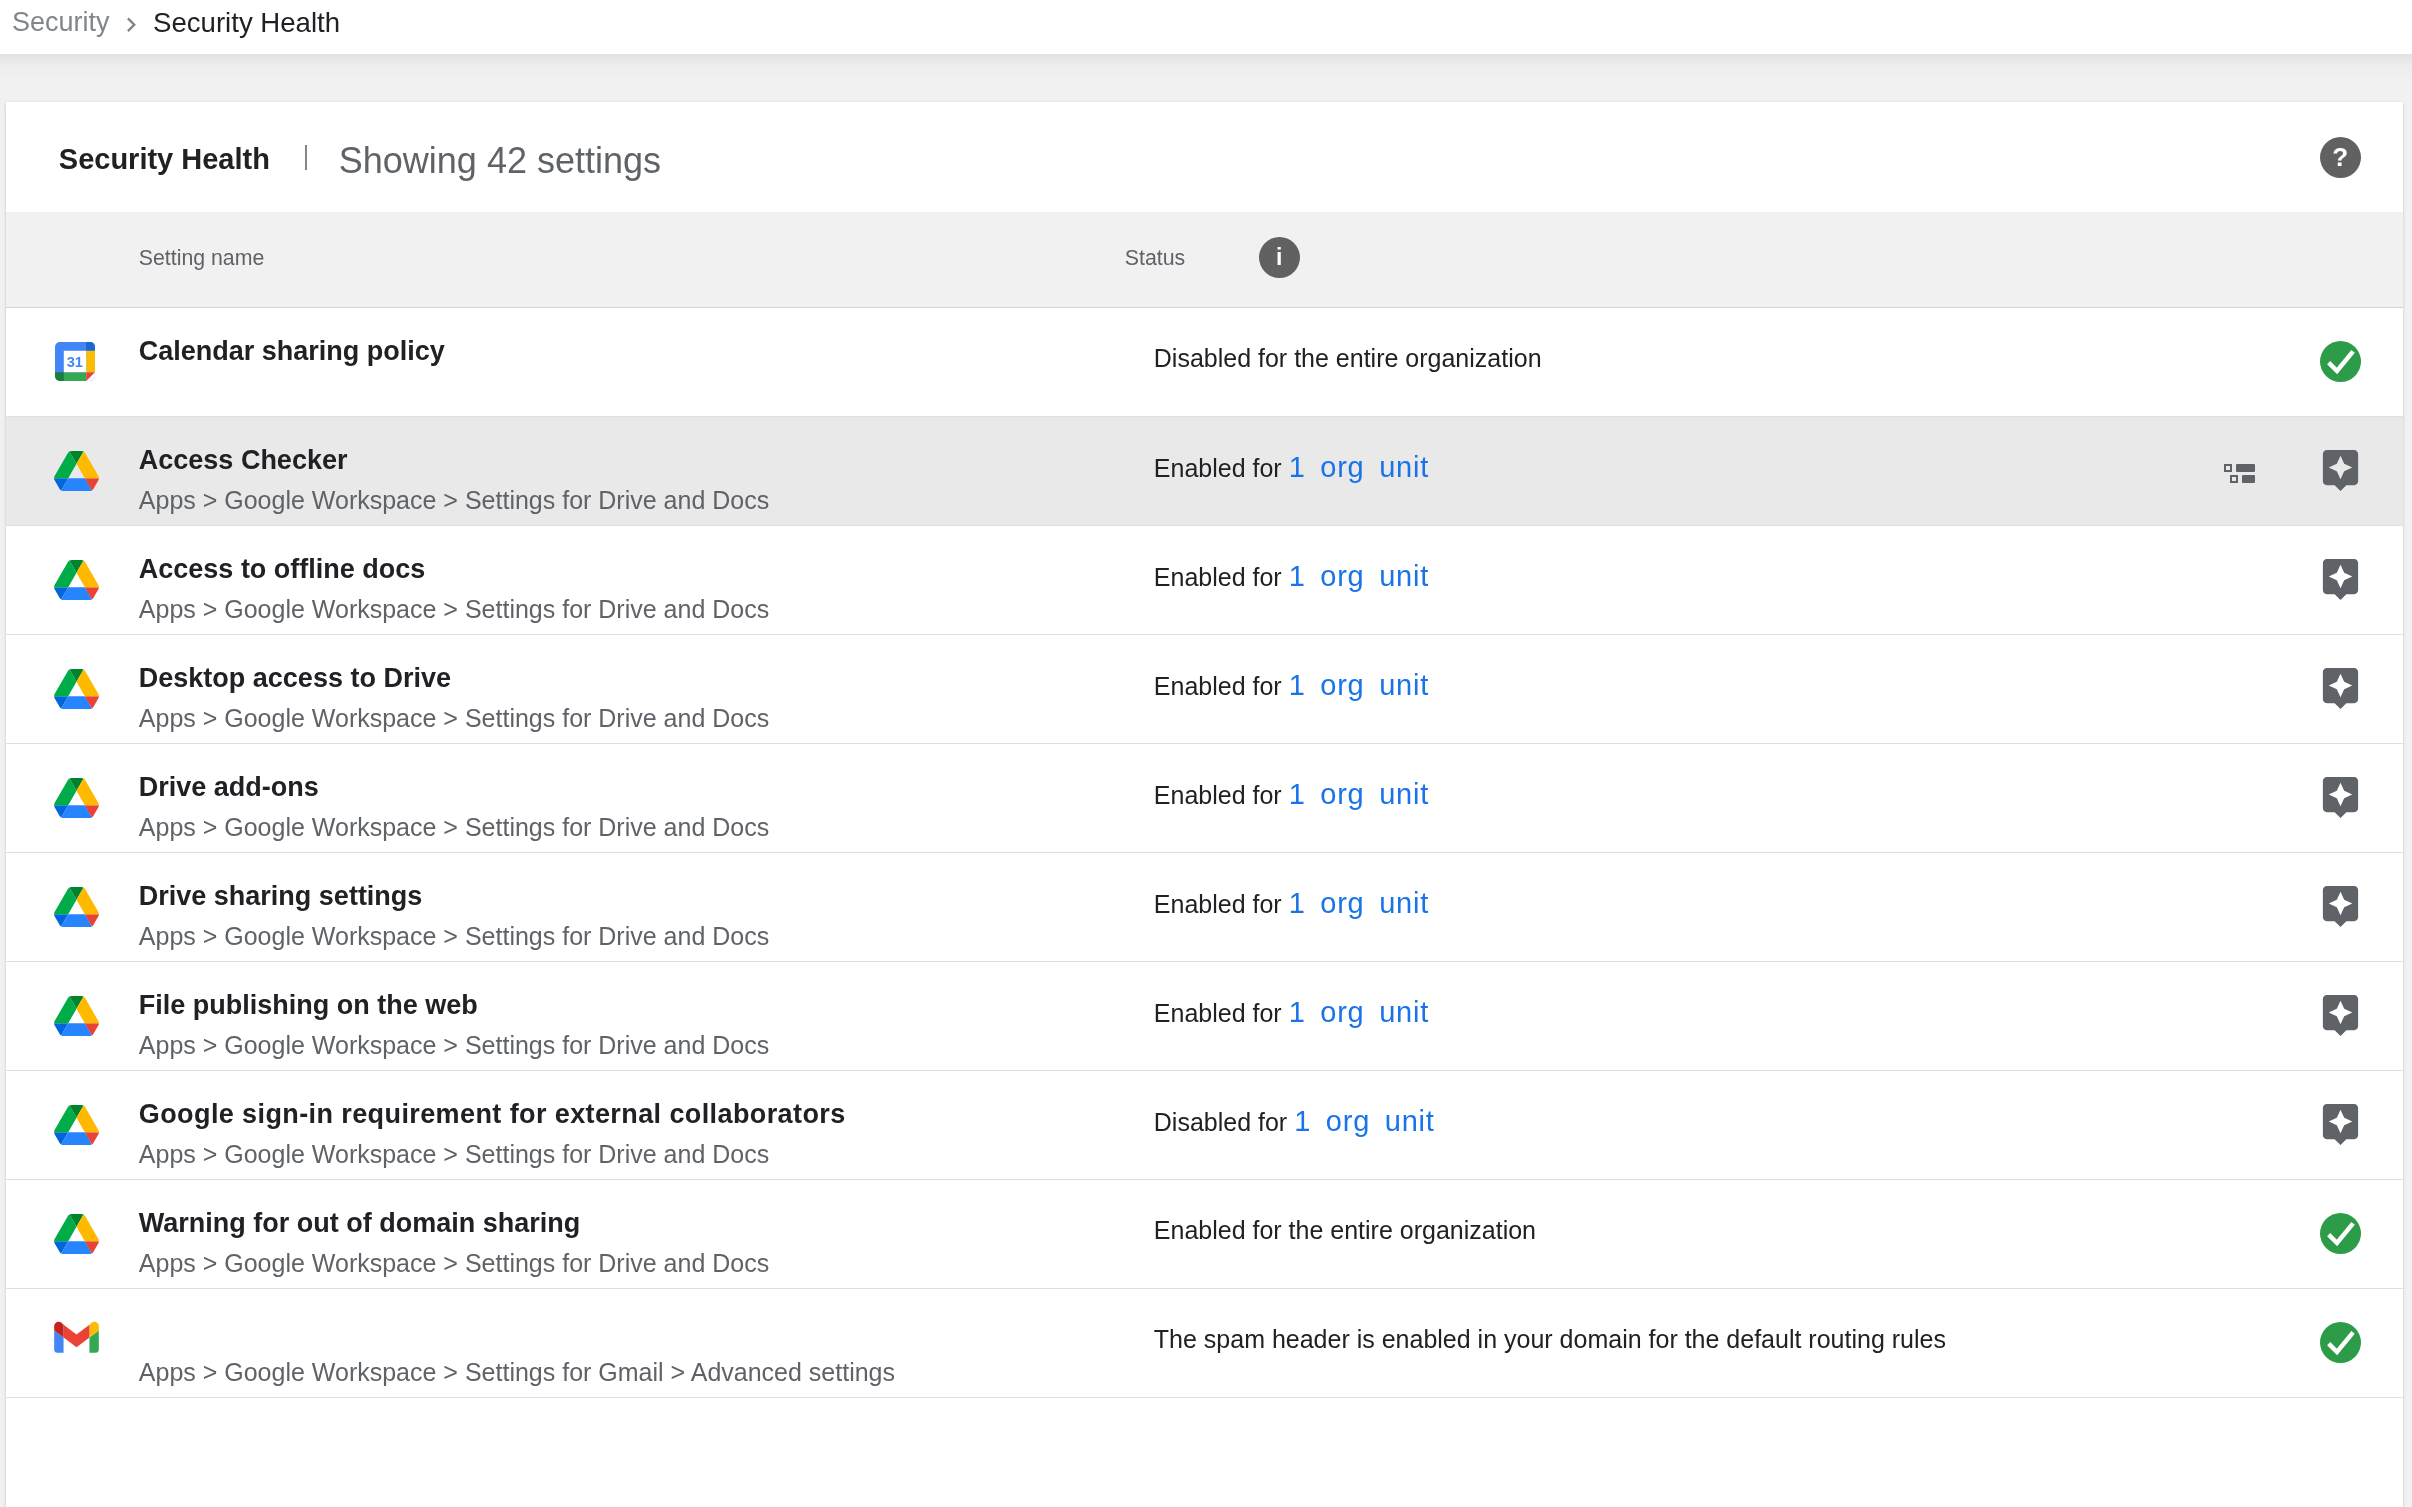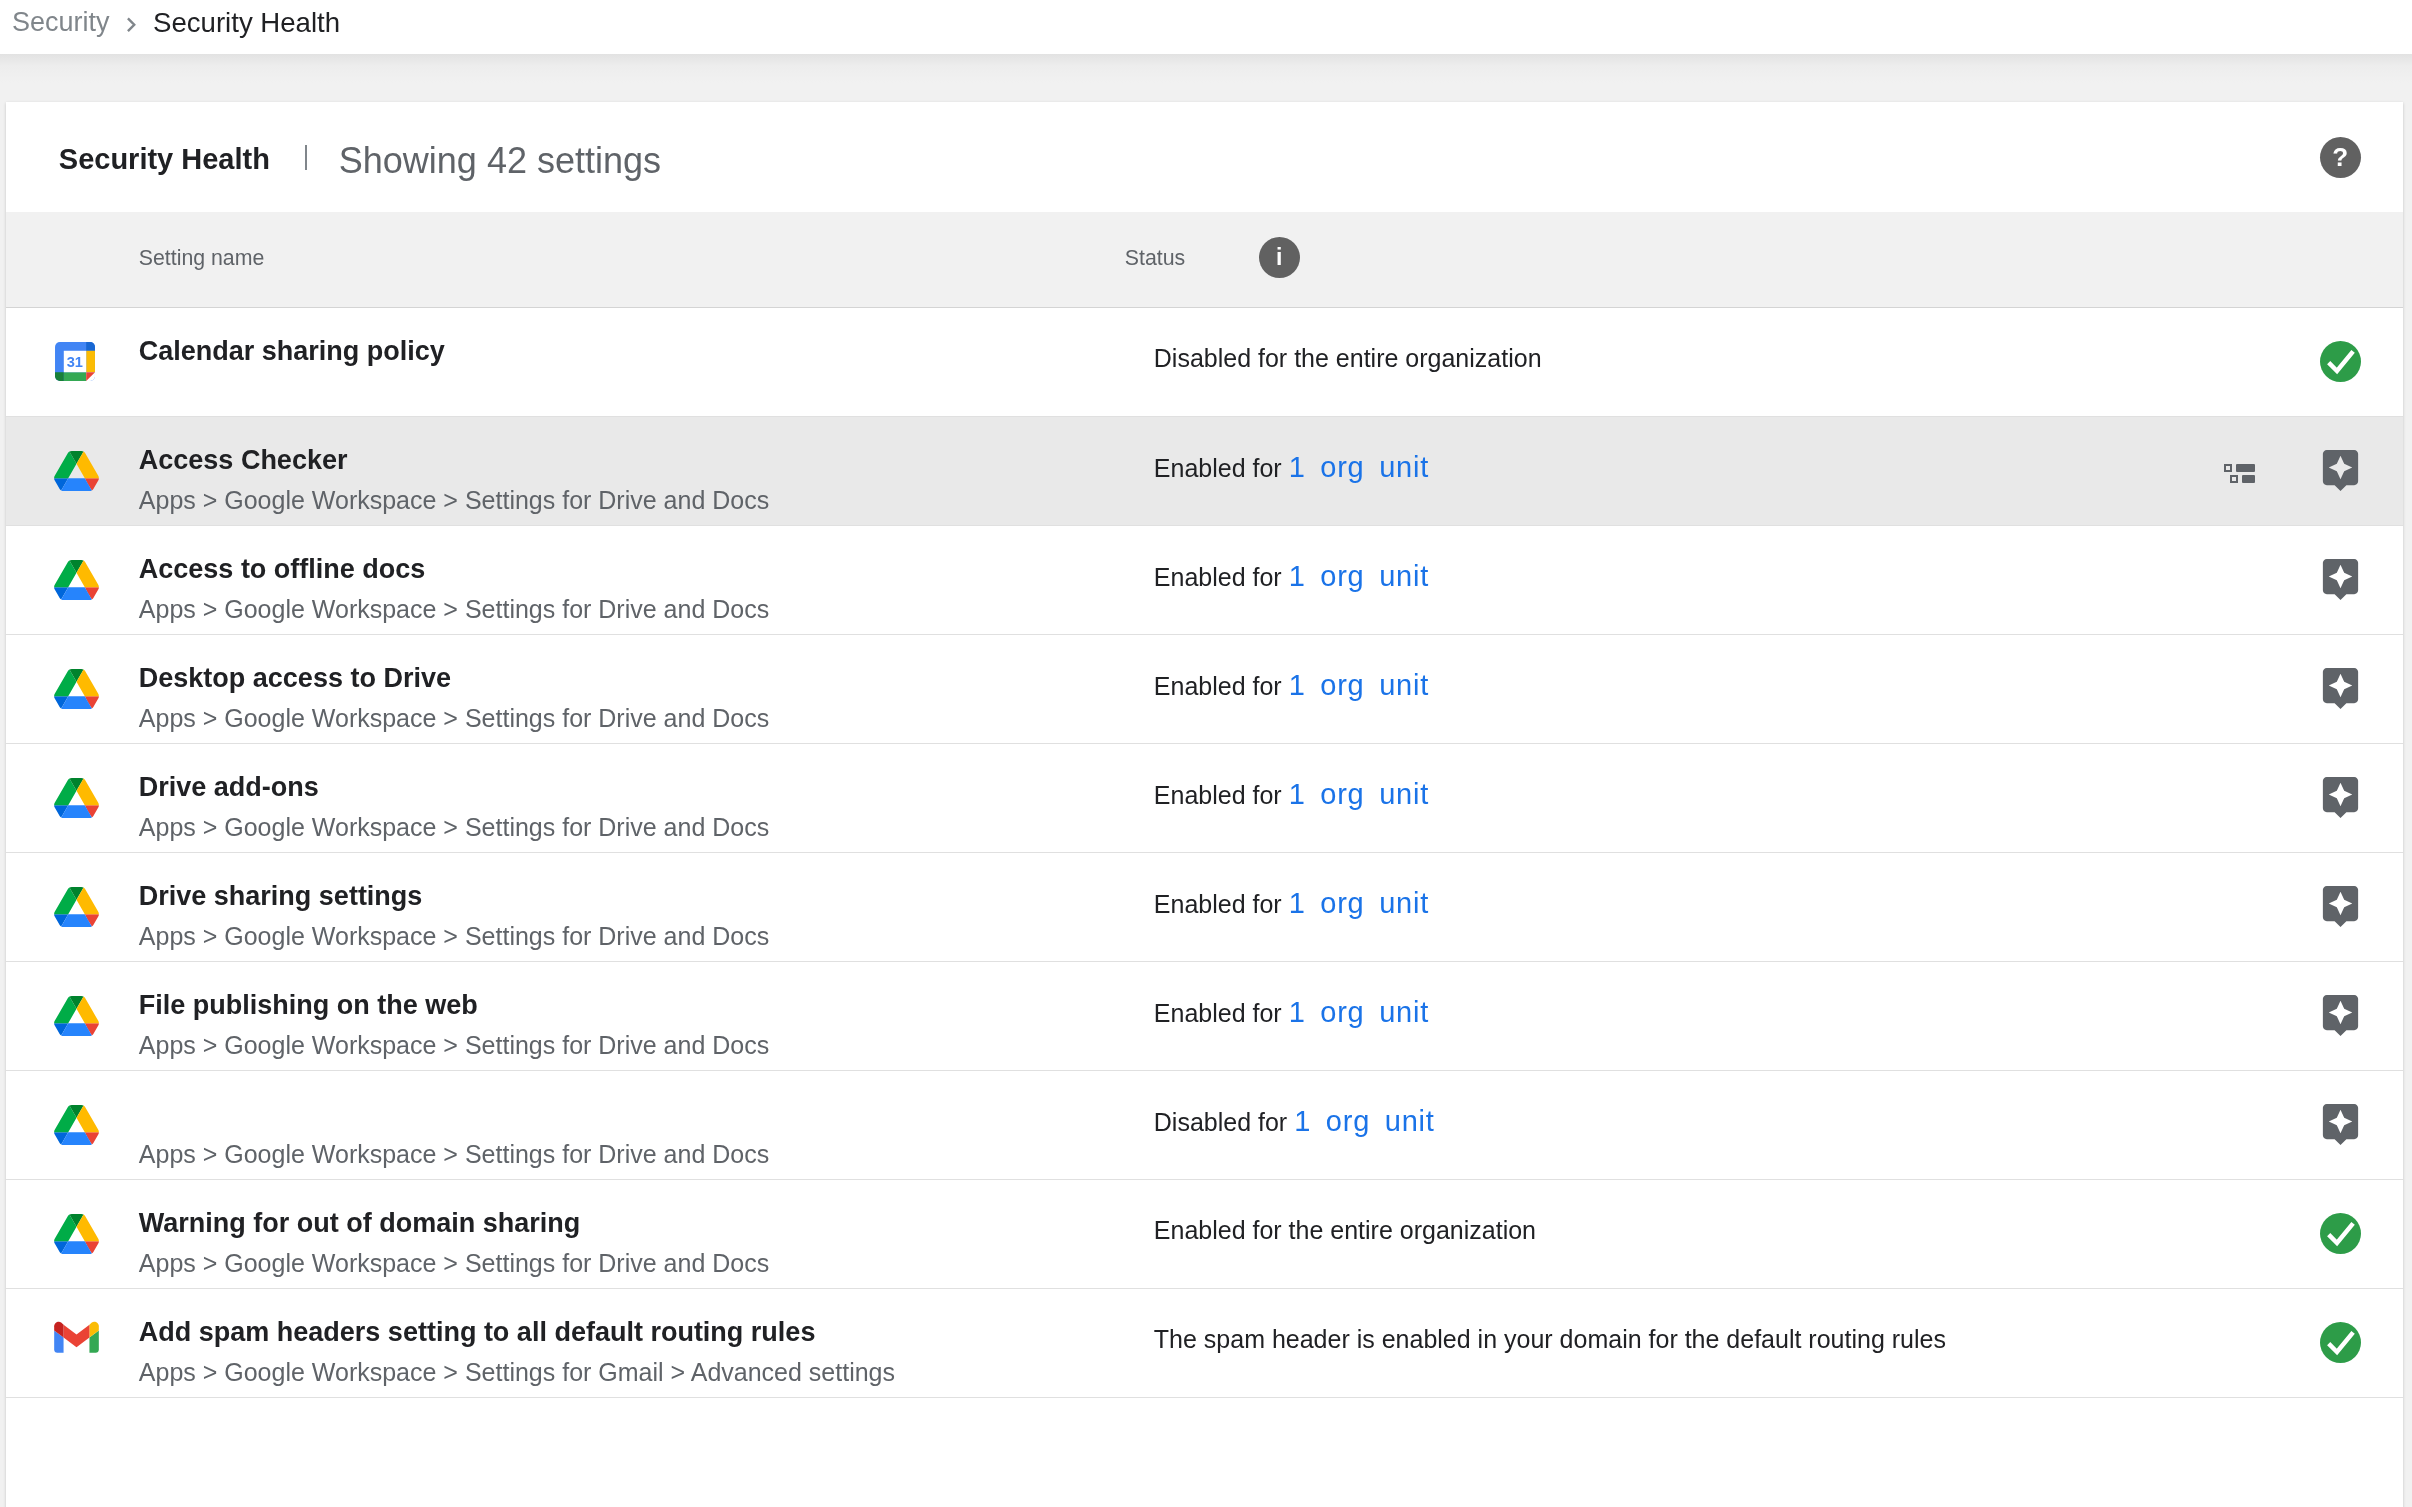--- a/index.html
+++ b/index.html
@@ -194,20 +194,21 @@
         </div>
 <div class="row">
           <svg class="ricon" viewBox="0 0 87.3 78" style="height:40px;top:34px">
  <path d="m6.6 66.85 3.85 6.65c.8 1.4 1.95 2.5 3.3 3.3l13.75-23.8h-27.5c0 1.55.4 3.1 1.2 4.5z" fill="#0066da"></path>
  <path d="m43.65 25-13.75-23.8c-1.35.8-2.5 1.9-3.3 3.3l-25.4 44a9.06 9.06 0 0 0 -1.2 4.5h27.5z" fill="#00ac47"></path>
  <path d="m73.55 76.8c1.35-.8 2.5-1.9 3.3-3.3l1.6-2.75 7.65-13.25c.8-1.4 1.2-2.95 1.2-4.5h-27.502l5.852 11.5z" fill="#ea4335"></path>
  <path d="m43.65 25 13.75-23.8c-1.35-.8-2.9-1.2-4.5-1.2h-18.5c-1.6 0-3.15.45-4.5 1.2z" fill="#00832d"></path>
  <path d="m59.8 53h-32.3l-13.75 23.8c1.35.8 2.9 1.2 4.5 1.2h50.8c1.6 0 3.15-.45 4.5-1.2z" fill="#2684fc"></path>
  <path d="m73.4 26.5-12.7-22c-.8-1.4-1.95-2.5-3.3-3.3l-13.75 23.8 16.15 28h27.45c0-1.55-.4-3.1-1.2-4.5z" fill="#ffba00"></path>
 </svg>
+<span class="rtitle"><span style="letter-spacing:0.4px">Google sign-in requirement for external collaborators</span></span>
 <span class="rsub">Apps &gt; Google Workspace &gt; Settings for Drive and Docs</span>
 <span class="rstat">Disabled for <a>1 org unit</a></span>
 <svg class="badge" viewBox="0 0 24 24">
  <path fill="#5f6368" fill-rule="evenodd" d="M19 2H5c-1.1 0-2 .9-2 2v14c0 1.1.9 2 2 2h4l3 3 3-3h4c1.1 0 2-.9 2-2V4c0-1.1-.9-2-2-2zm-5.12 10.88L12 17l-1.88-4.12L6 11l4.12-1.88L12 5l1.88 4.12L18 11l-4.12 1.88z"></path>
 </svg>
         </div>
 <div class="row">
           <svg class="ricon" viewBox="0 0 87.3 78" style="height:40px;top:34px">
  <path d="m6.6 66.85 3.85 6.65c.8 1.4 1.95 2.5 3.3 3.3l13.75-23.8h-27.5c0 1.55.4 3.1 1.2 4.5z" fill="#0066da"></path>
  <path d="m43.65 25-13.75-23.8c-1.35.8-2.5 1.9-3.3 3.3l-25.4 44a9.06 9.06 0 0 0 -1.2 4.5h27.5z" fill="#00ac47"></path>
@@ -225,21 +226,20 @@
 </svg>
         </div>
 <div class="row">
           <svg class="ricon" viewBox="0 0 48 36.55" style="left:48px;top:30px;width:45px;height:34px">
  <path fill="#4285f4" d="M3.27 36.27h6.82V19.91L0 12.27v20.73c0 1.8 1.47 3.27 3.27 3.27z"></path>
  <path fill="#34a853" d="M37.91 36.27h6.82c1.8 0 3.27-1.47 3.27-3.27V12.27l-10.09 7.64z"></path>
  <path fill="#fbbc04" d="M37.91 6.27v13.64L48 12.27V7.91c0-4.05-4.62-6.36-7.85-3.93z"></path>
  <path fill="#ea4335" d="M10.09 19.91V6.27L24 16.71 37.91 6.27v13.64L24 30.35z"></path>
  <path fill="#c5221f" d="M0 7.91v4.36l10.09 7.64V6.27L7.85 3.98C4.62 1.55 0 3.86 0 7.91z"></path>
 </svg>
-<span class="rtitle">Add spam headers setting to all default routing rules</span>
 <span class="rsub">Apps &gt; Google Workspace &gt; Settings for Gmail &gt; Advanced settings</span>
 <span class="rstat">The spam header is enabled in your domain for the default routing rules</span>
 <svg class="chk" viewBox="0 0 42 42">
  <circle cx="21" cy="21" r="21" fill="#2d9c48"></circle>
  <path d="M8.9 22.2 L17.4 30.7 L33.9 10.7" stroke="#fff" stroke-width="4.6" fill="none"></path>
 </svg>
         </div>
 </div>
 </div>
 </div>

